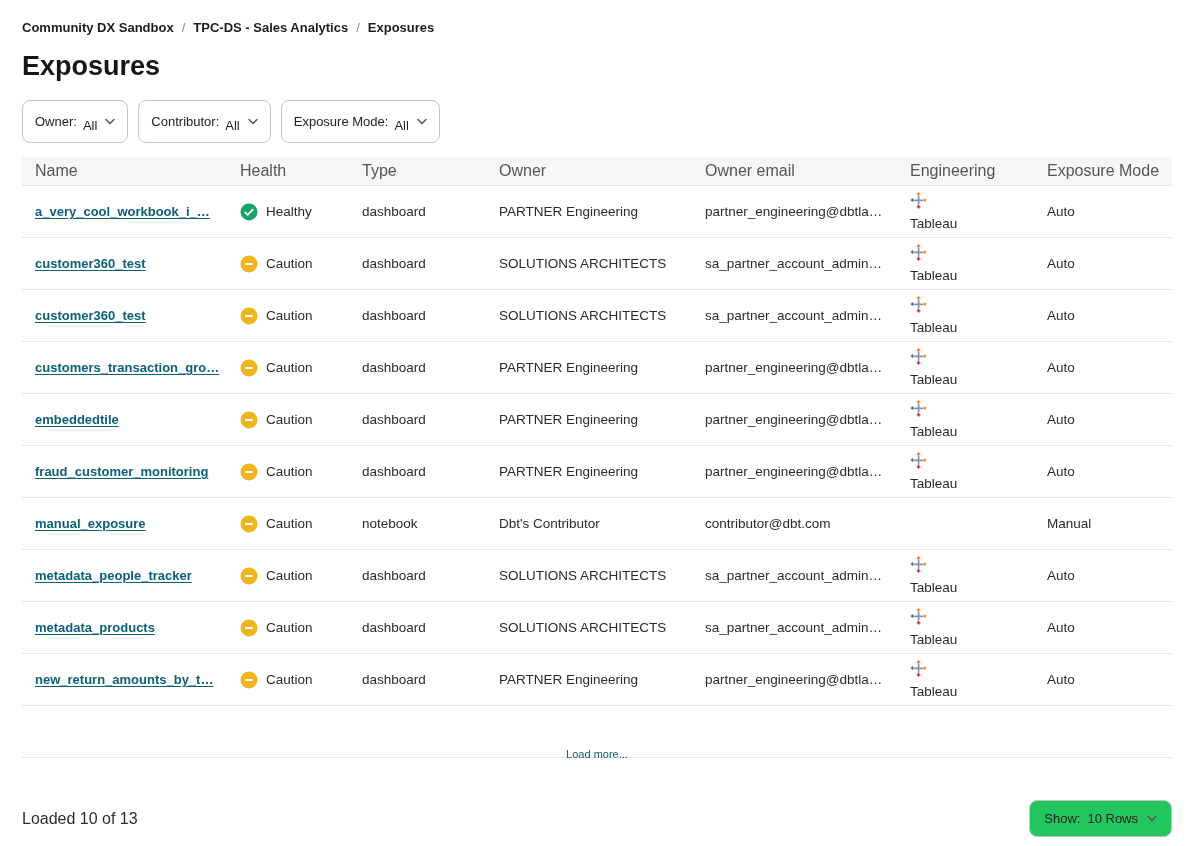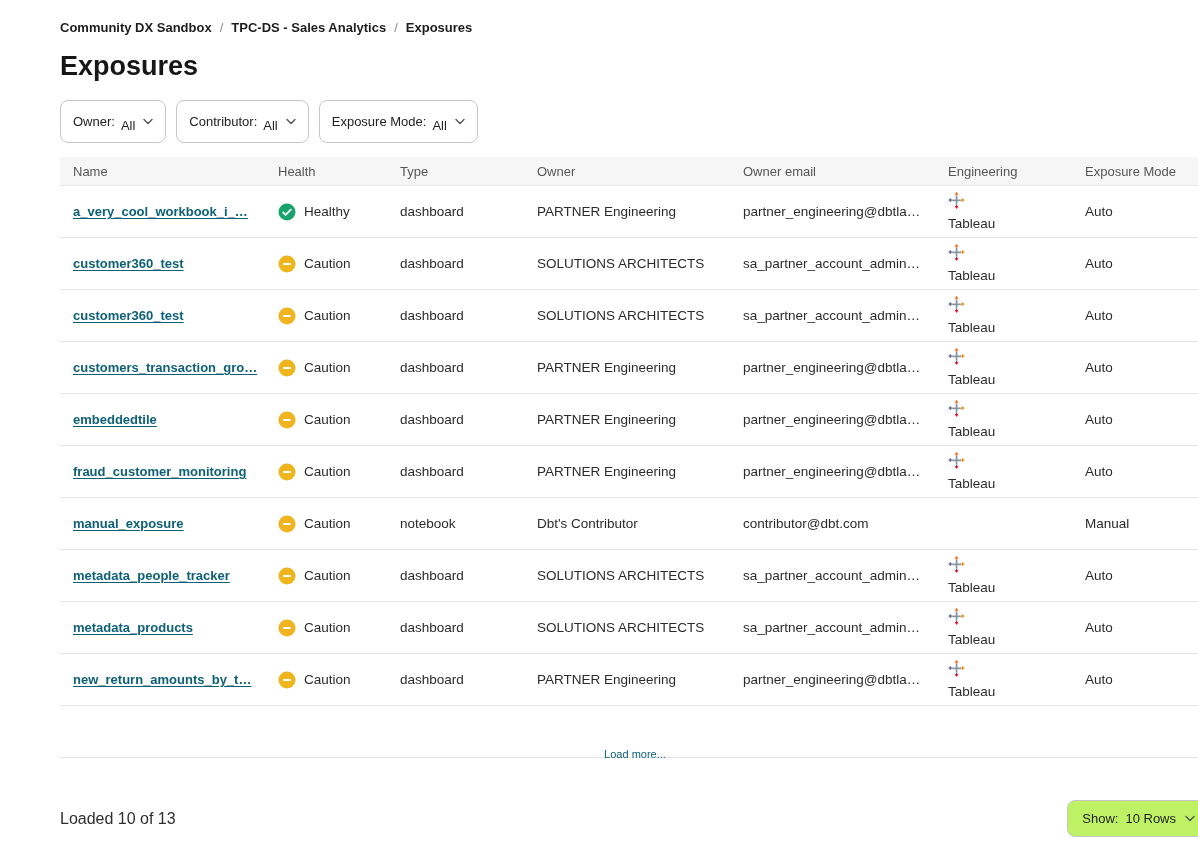--- a/index.html
+++ b/index.html
@@ -7,21 +7,21 @@
     --healthy:#18a36a;
     --caution:#f0b41e;
     --text:#2b2b2b;
     --muted:#5f5f5f;
     --border:#e6e6e6;
     --btn-border:#c6c6c6;
   }
   *{box-sizing:border-box;margin:0;padding:0;}
   html,body{width:1198px;height:846px;background:#fff;
     font-family:"Liberation Sans","DejaVu Sans",sans-serif;color:var(--text);}
-  .container{padding:20px 8px 0 60px;width:1198px;}
+  .container{padding:20px 8px 0 22px;width:1198px;}
 
   
   .breadcrumb{display:flex;align-items:center;gap:8px;font-size:13px;}
   .breadcrumb .crumb{font-weight:700;color:#1d1d1d;text-decoration:none;cursor:pointer;}
   .breadcrumb .sep{color:#8a8a8a;font-weight:400;}
 
   
   h1.page-title{font-size:27px;font-weight:600;color:#161616;margin:16px 0 18px;}
 
   
@@ -30,41 +30,41 @@
     border:1px solid var(--btn-border);border-radius:8px;padding:9px 12px;
     font-size:13px;color:#222;cursor:pointer;font-family:inherit;}
   .filter-btn .flabel{color:#222;}
   .filter-btn .fvalue{color:#222;margin-top:8px;}
   .chev{display:inline-flex;margin-left:2px;}
 
   
   .table{width:1150px;}
   .thead,.tr{display:grid;grid-template-columns:205px 122px 137px 206px 205px 137px 1fr;align-items:center;}
   .thead{height:29px;background:#f6f6f7;border-bottom:1px solid var(--border);}
-  .th{font-size:13px;color:#565656;padding-left:13px;font-weight:400;}
+  .th{font-size:16px;color:#565656;padding-left:13px;font-weight:400;}
   .tr{height:52px;border-bottom:1px solid var(--border);font-size:13.5px;}
   .td{padding-left:13px;white-space:nowrap;overflow:hidden;text-overflow:ellipsis;}
   .name-link{color:var(--link);text-decoration:underline;text-underline-offset:2px;
     font-weight:600;font-size:13px;cursor:pointer;}
   .health-cell{display:flex;align-items:center;gap:8px;}
   .health-icon{display:inline-flex;width:18px;height:18px;flex:none;}
   .icon-healthy circle{fill:var(--healthy);}
   .icon-caution circle{fill:var(--caution);}
   .integration-cell{display:flex;align-items:flex-start;gap:7px;flex-direction:column;}
   .tableau-icon{display:inline-flex;width:17px;height:17px;flex:none;}
 
   .load-more-row{height:52px;display:flex;align-items:center;justify-content:center;
     border-bottom:1px solid var(--border);}
   .load-more{color:var(--link);font-size:11px;cursor:pointer;text-decoration:none;margin-top:45px;}
 
   
   .footer{width:1150px;display:flex;justify-content:space-between;align-items:center;
     margin-top:42px;}
   .loaded-count{font-size:16px;color:#2e2e2e;}
-  .show-btn{display:flex;align-items:center;gap:7px;background:#bef264;
+  .show-btn{display:flex;align-items:center;gap:7px;background:#22c55e;
     border:1px solid var(--btn-border);border-radius:8px;padding:10px 14px;
     font-size:13px;color:#222;cursor:pointer;font-family:inherit;}
 </style>
 </head>
 <body>
 
 <div class="container">
 
   <nav class="breadcrumb">
     <a class="crumb">Community DX Sandbox</a>

